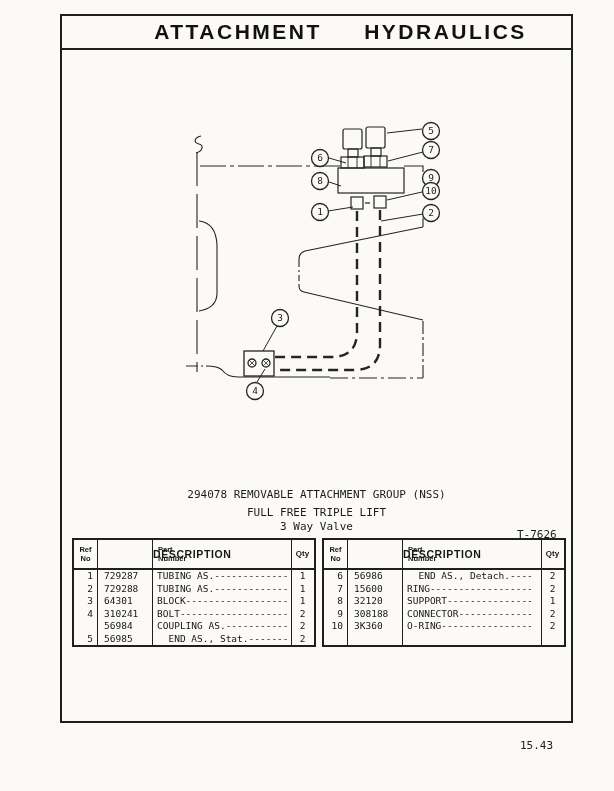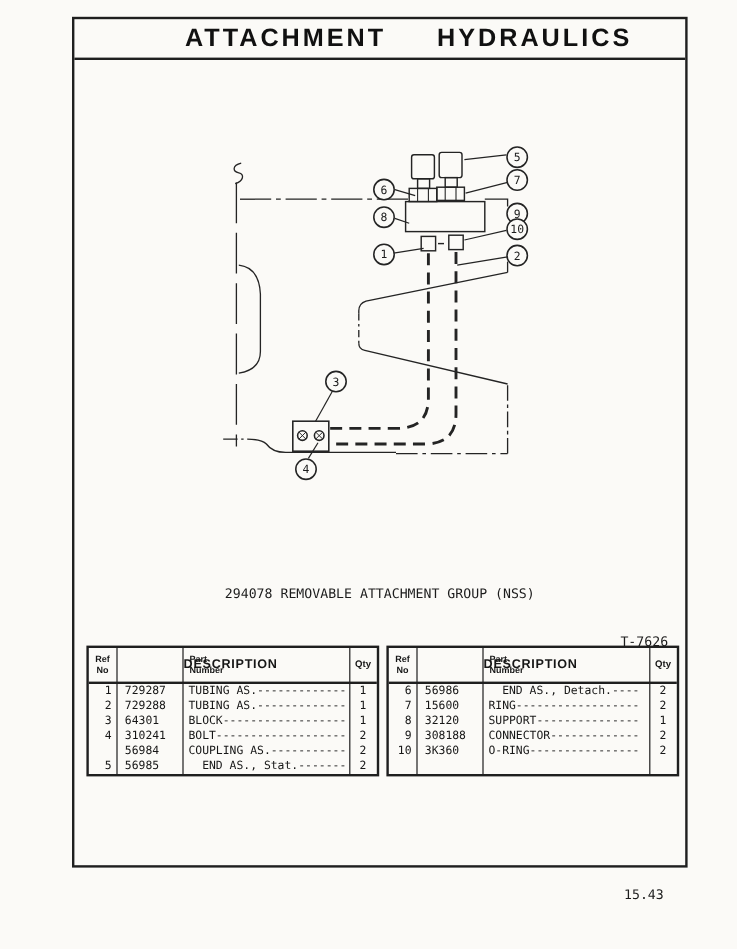--- a/index.html
+++ b/index.html
@@ -78,20 +78,22 @@
 <body>
 
 <div class="page">
 
   <div class="sheet">
     <div class="title-band">
       <span>ATTACHMENT HYDRAULICS</span>
     </div>
 
     <div class="caption-line cap1">294078 REMOVABLE ATTACHMENT GROUP (NSS)</div>
+    <div class="caption-line cap2">FULL FREE TRIPLE LIFT</div>
+    <div class="caption-line cap3">3 Way Valve</div>
     <div class="plate-ref">T-7626</div>
 
     <div class="parts-table left">
       <div class="vline v1"></div>
       <div class="vline v2"></div>
       <div class="vline v3"></div>
       <div class="hdr-rule"></div>
       <div class="thead">
         <div class="th ref">
           <div>Ref</div>

